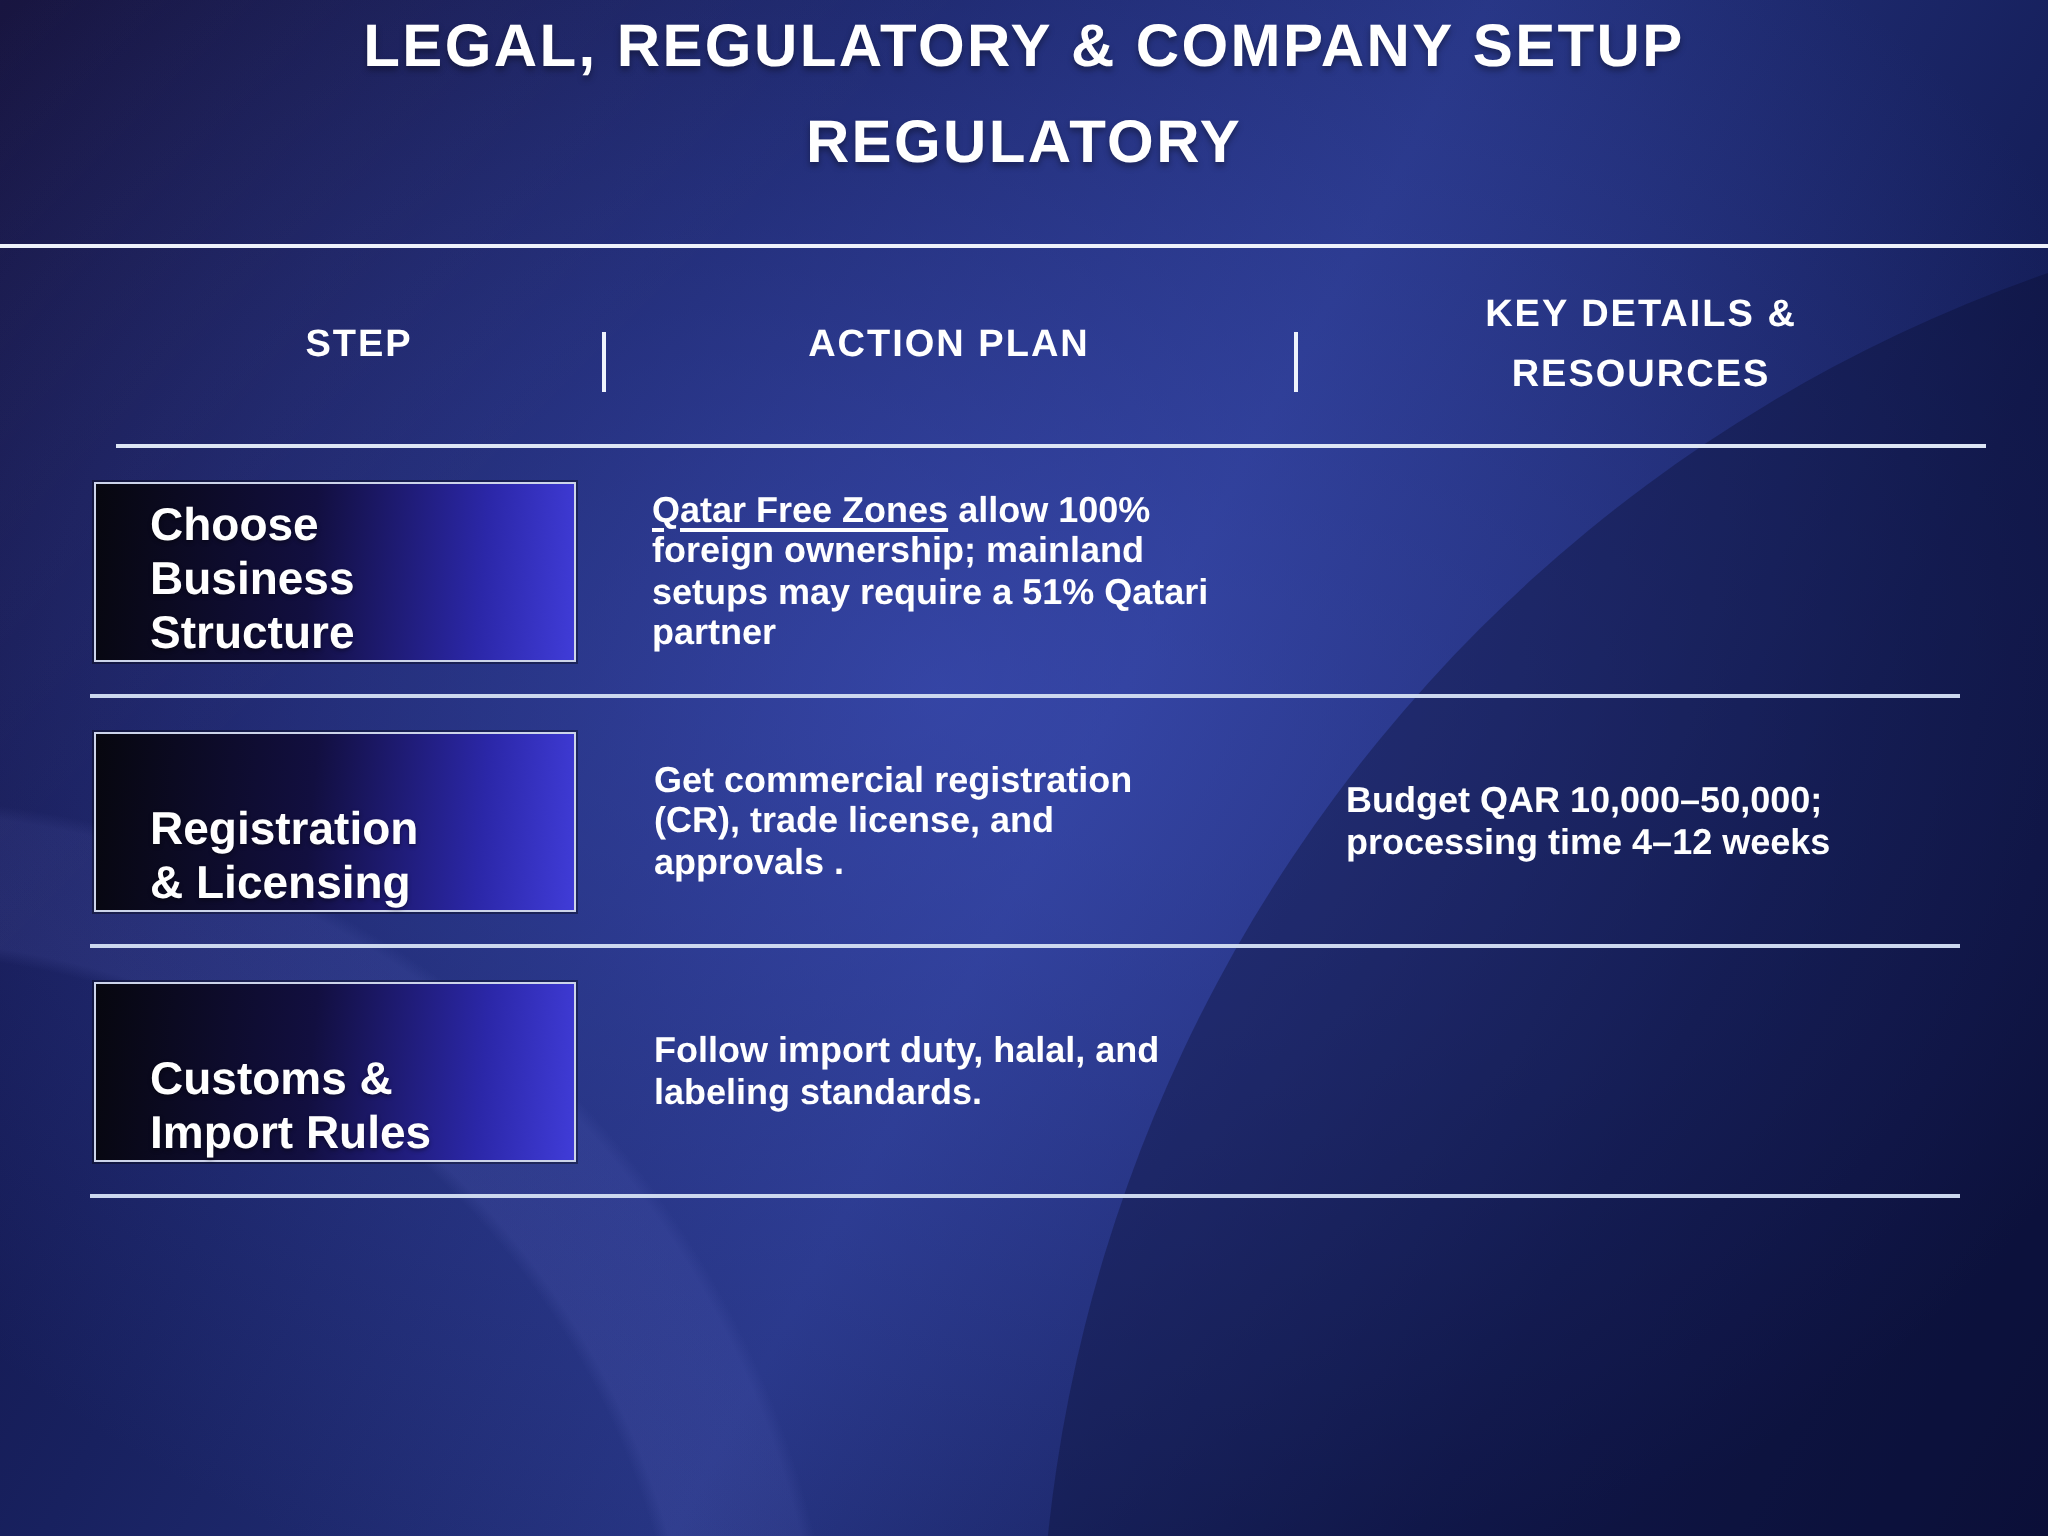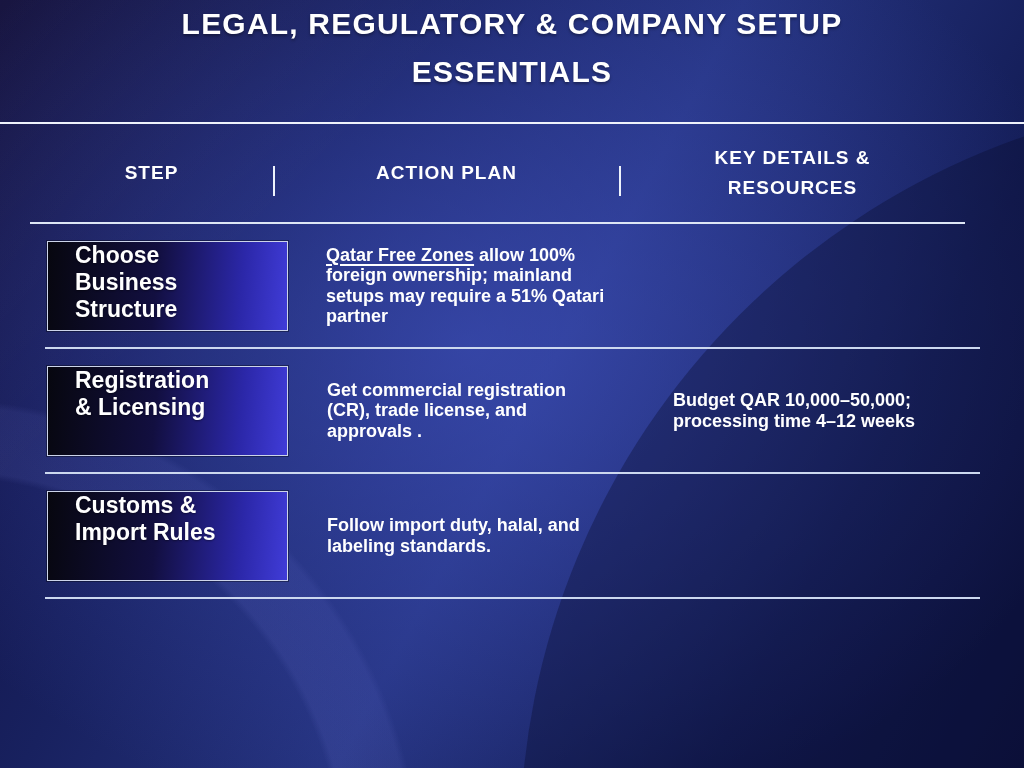--- a/index.html
+++ b/index.html
@@ -15,53 +15,53 @@
   .ring{position:absolute;left:-560px;top:380px;width:1000px;height:1000px;border-radius:50%;
     background:radial-gradient(circle at center, transparent 57%, rgba(120,128,225,0.12) 58%, rgba(120,128,225,0.10) 67%, transparent 68%);
     pointer-events:none;}
   .sheen{position:absolute;inset:0;background:linear-gradient(135deg, rgba(255,255,255,0.045) 0%, transparent 28%);pointer-events:none;}
 
   .title{position:absolute;top:0;left:0;width:1024px;text-align:center;
     font-size:30px;font-weight:800;letter-spacing:1.2px;line-height:48px;margin:0;}
   .title span{display:block;text-shadow:0 2px 3px rgba(0,0,0,0.35);}
   .top-rule{position:absolute;top:122px;left:0;width:1024px;height:2px;background:#eef2fb;}
 
-  .thead{position:absolute;top:124px;left:30px;width:935px;height:98px;
+  .thead{position:absolute;top:124px;left:58px;width:935px;height:98px;
     display:grid;grid-template-columns:243px 347px 345px;align-items:center;
     border-bottom:2px solid #dde6f5;}
   .th{text-align:center;font-size:19px;font-weight:800;letter-spacing:1px;line-height:30px;}
   .th-details{max-width:230px;margin:0 auto;}
   .vbar{position:absolute;width:2px;height:30px;top:42px;background:#eef3fc;}
   .vbar-1{left:243px;}
   .vbar-2{left:589px;}
 
   .tbody{position:absolute;top:224px;left:45px;width:935px;}
   .row{display:grid;grid-template-columns:243px 347px 345px;align-items:center;
     height:123px;border-bottom:2px solid #ccd8ef;}
   .step-box{width:212px;height:88px;margin-left:2px;border:1px solid #ccd4ea;
     background:linear-gradient(95deg,#07070f 0%,#120f40 45%,#2b27a8 80%,#403cd8 100%);
-    display:flex;align-items:flex-start;padding-left:27px;
+    display:flex;align-items:flex-end;padding-left:27px;
     box-shadow:0 0 0 1px rgba(0,0,0,0.35);}
   .step-label{font-size:23px;font-weight:700;line-height:27px;white-space:pre-line;
     text-shadow:0 1px 2px rgba(0,0,0,0.4);}
   .cell-action{padding-left:39px;padding-right:42px;font-size:18px;font-weight:700;line-height:20.5px;}
   .cell-details{padding-left:38px;padding-right:4px;font-size:18px;font-weight:700;line-height:20.5px;white-space:pre-line;}
   .u{text-decoration:underline;text-underline-offset:3px;text-decoration-thickness:2px;}
 </style>
 </head>
 <body>
 
 <div class="page">
   <div class="dome"></div>
   <div class="ring"></div>
   <div class="sheen"></div>
 
   <h1 class="title">
     <span>LEGAL, REGULATORY &amp; COMPANY SETUP</span>
-    <span>ESSENTIALS</span>
+    <span>REGULATORY</span>
   </h1>
   <div class="top-rule"></div>
 
   <div class="thead">
     <div class="th">STEP</div>
     <div class="th">ACTION PLAN</div>
     <div class="th th-details">KEY DETAILS &amp; RESOURCES</div>
     <div class="vbar vbar-1"></div>
     <div class="vbar vbar-2"></div>
   </div>

